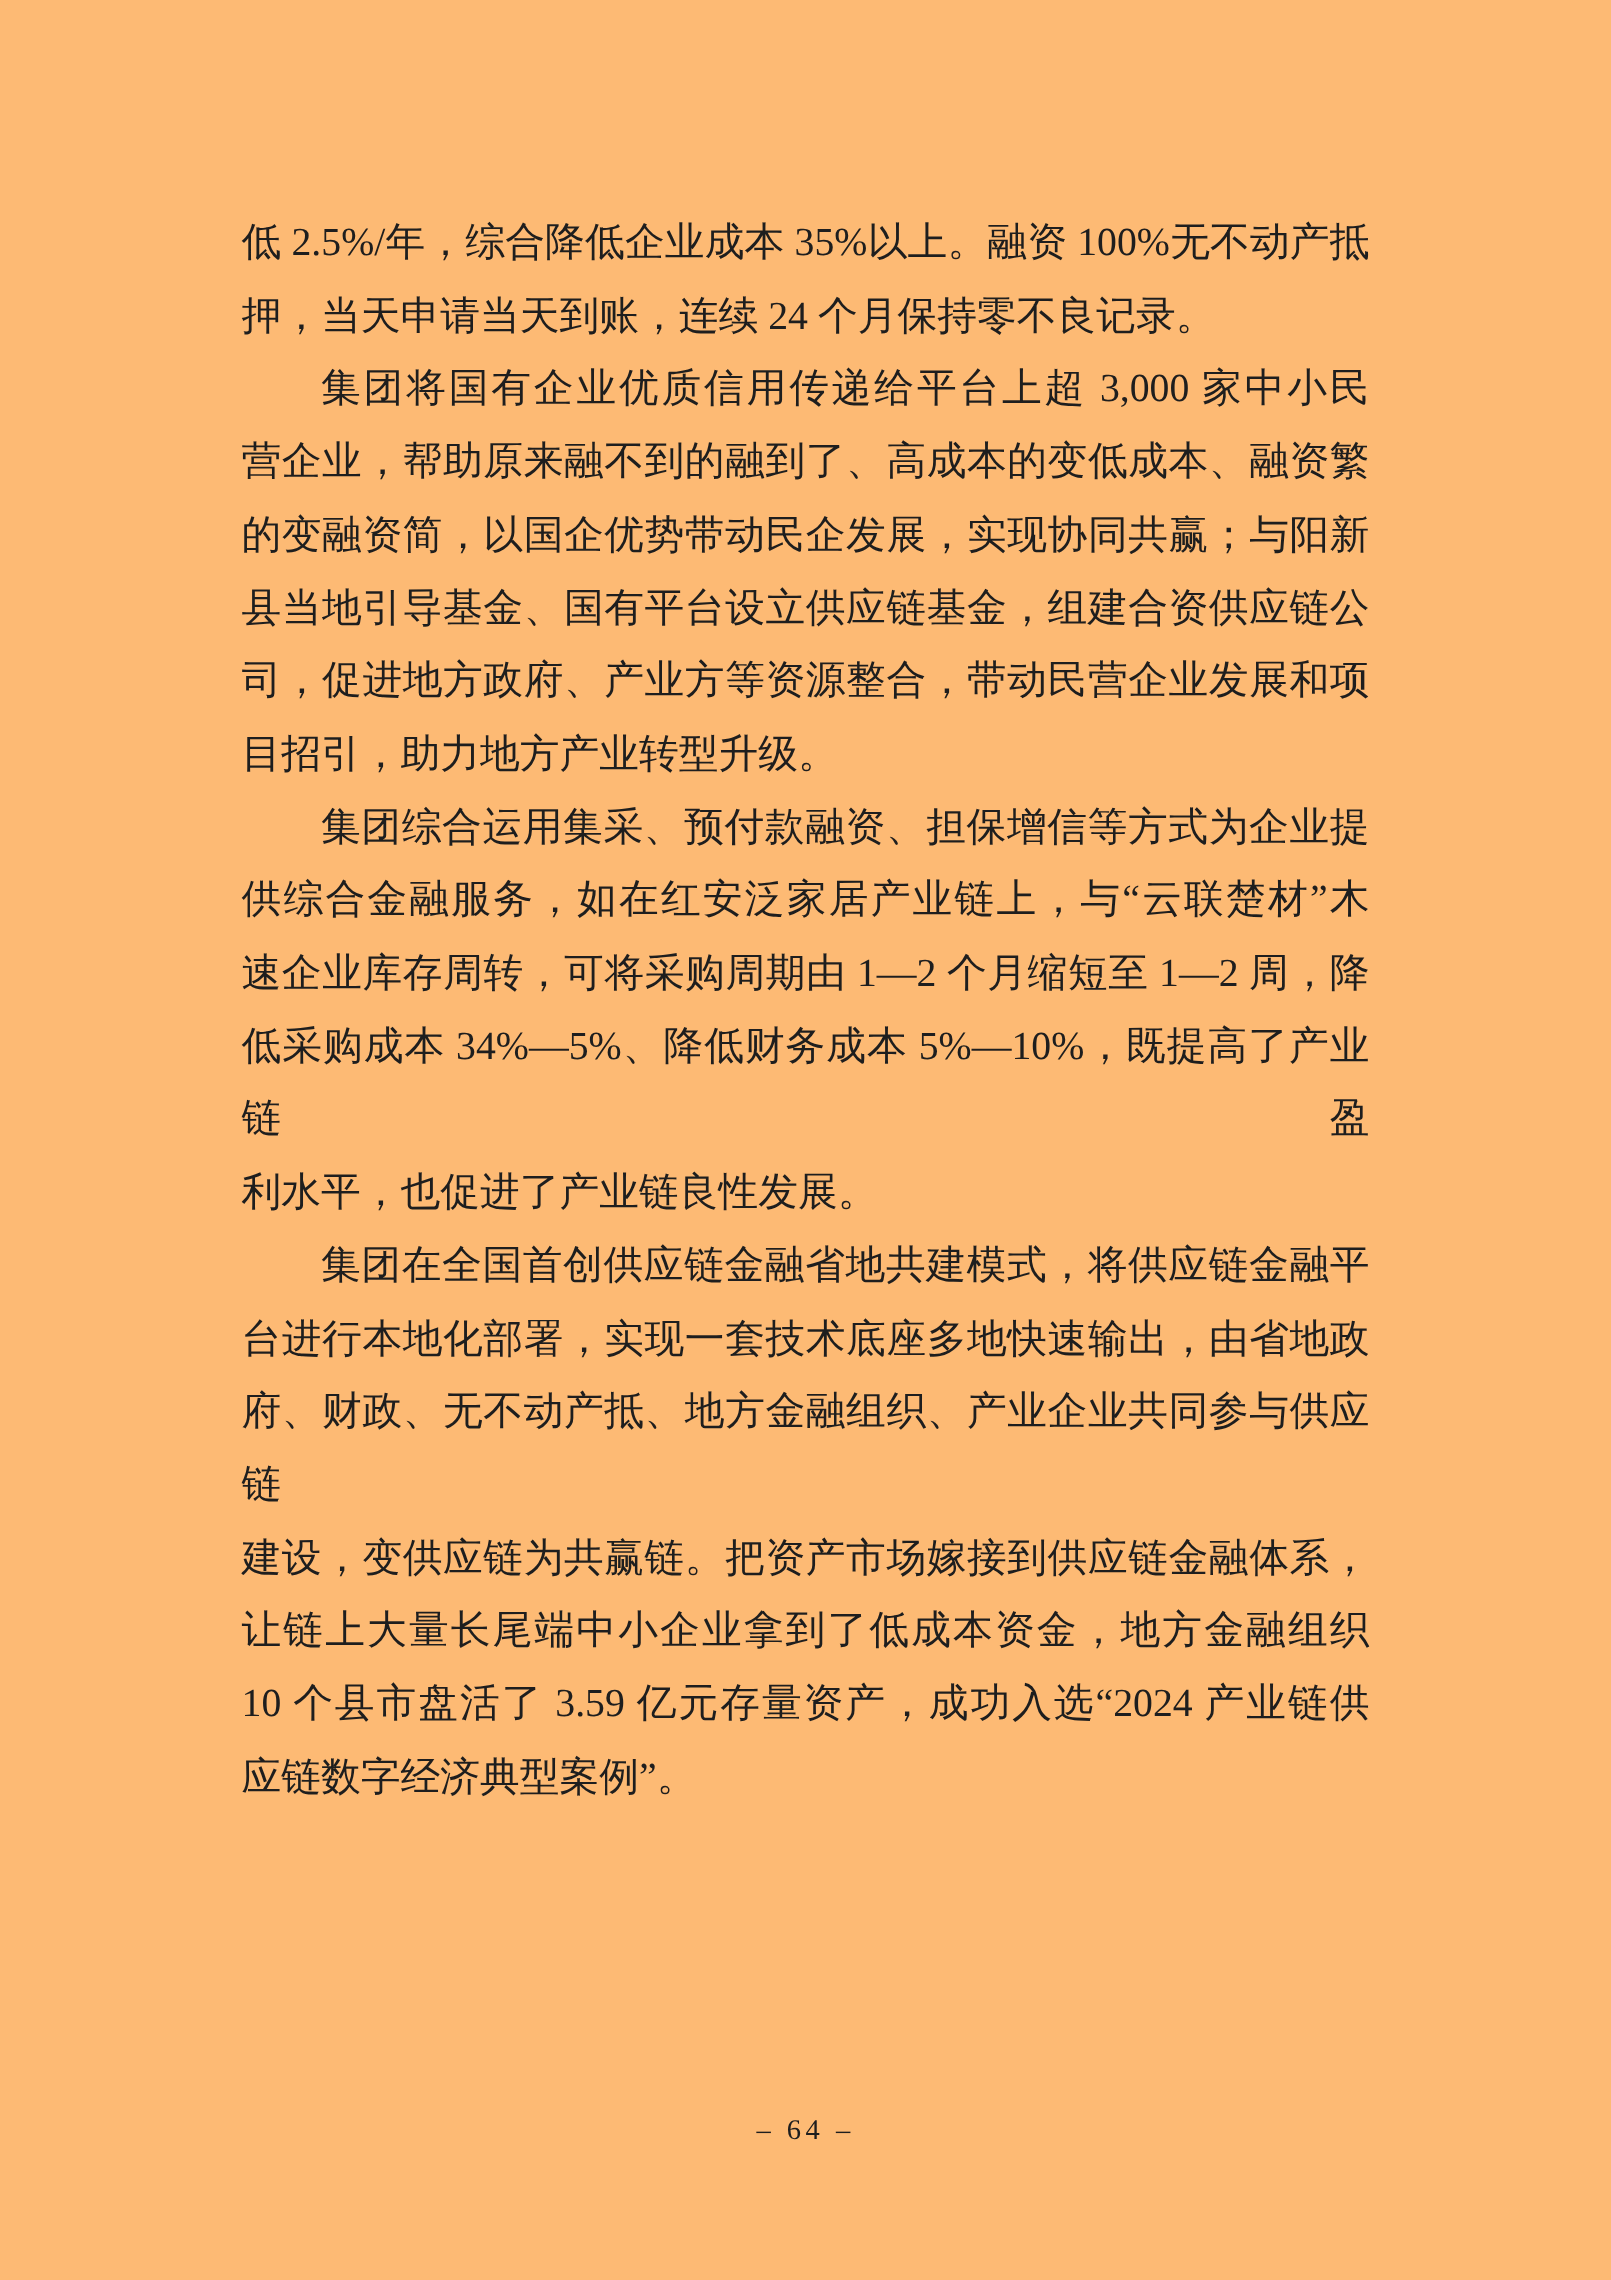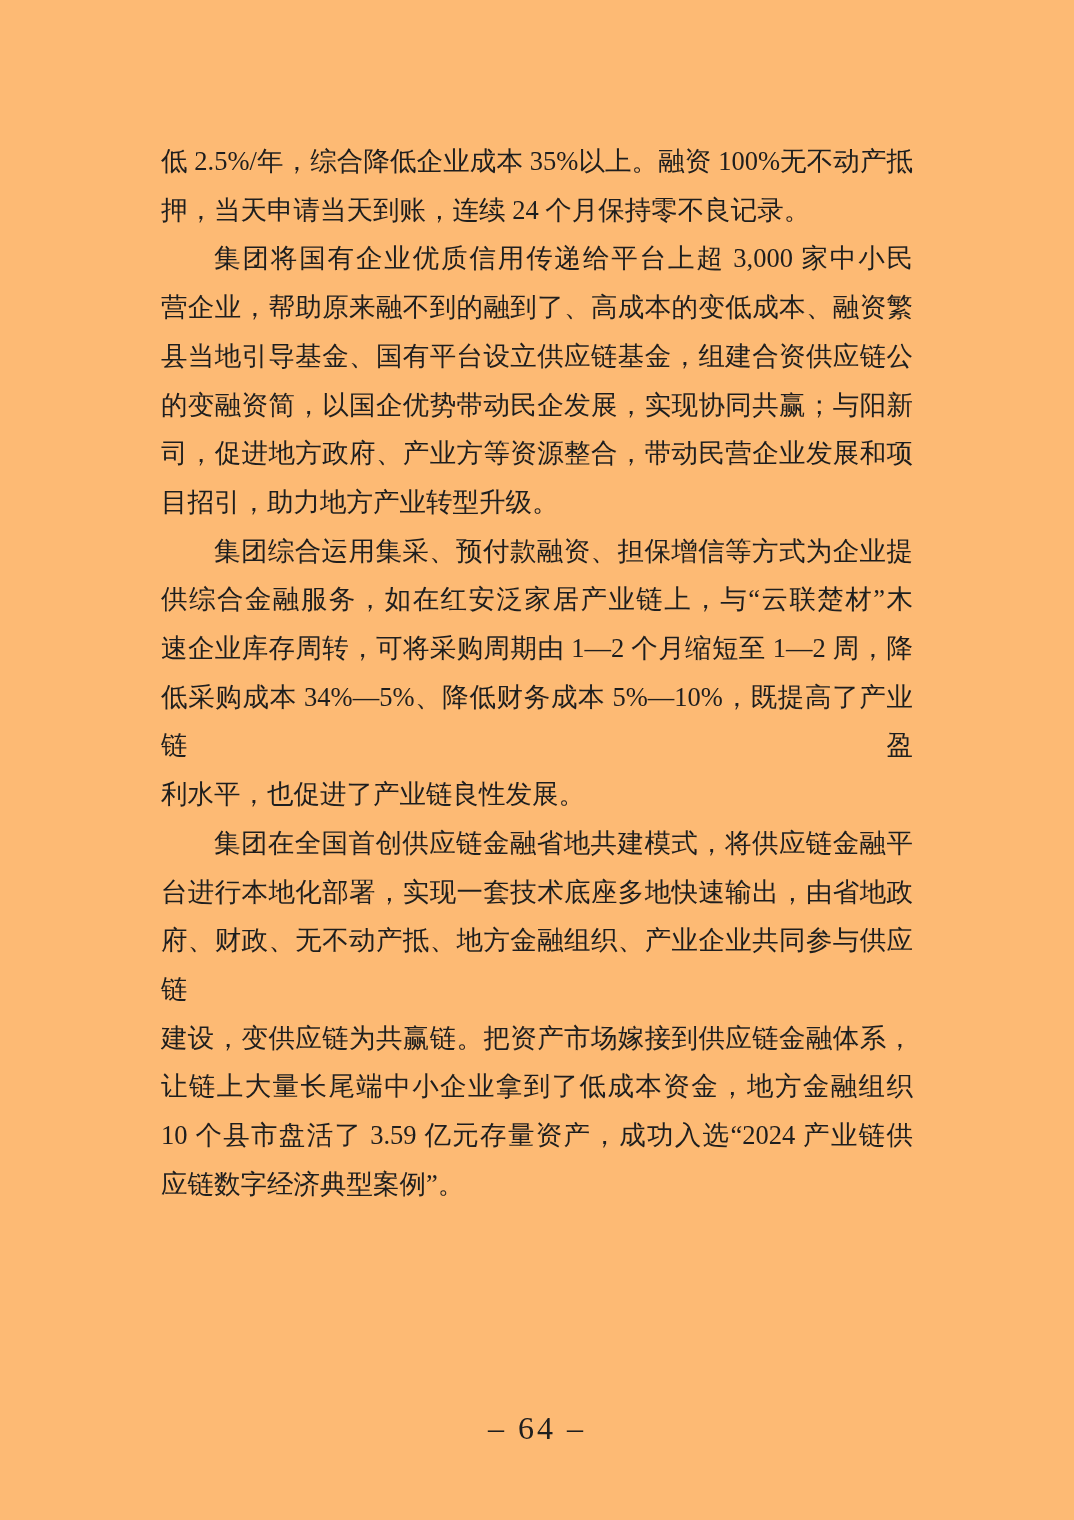--- a/index.html
+++ b/index.html
@@ -39,36 +39,36 @@
   }
   .para-start {
     text-indent: 2em;
   }
   .page-footer {
     position: absolute;
     left: 0;
     top: 1410px;
     width: 1074px;
     text-align: center;
-    font-size: 32px;
+    font-size: 19px;
     letter-spacing: 3px;
     color: #1e1e1e;
   }
 </style>
 </head>
 <body>
 
 <div class="page">
   <main class="body-text">
     <div class="line">低 2.5%/年，综合降低企业成本 35%以上。融资 100%无不动产抵</div>
     <div class="line para-end">押，当天申请当天到账，连续 24 个月保持零不良记录。</div>
     <div class="line para-start">集团将国有企业优质信用传递给平台上超 3,000 家中小民</div>
     <div class="line">营企业，帮助原来融不到的融到了、高成本的变低成本、融资繁</div>
+    <div class="line">的变融资简，以国企优势带动民企发展，实现协同共赢；与阳新</div>
     <div class="line">县当地引导基金、国有平台设立供应链基金，组建合资供应链公</div>
-    <div class="line">的变融资简，以国企优势带动民企发展，实现协同共赢；与阳新</div>
     <div class="line">司，促进地方政府、产业方等资源整合，带动民营企业发展和项</div>
     <div class="line para-end">目招引，助力地方产业转型升级。</div>
     <div class="line para-start">集团综合运用集采、预付款融资、担保增信等方式为企业提</div>
     <div class="line">供综合金融服务，如在红安泛家居产业链上，与“云联楚材”木</div>
     <div class="line">速企业库存周转，可将采购周期由 1—2 个月缩短至 1—2 周，降</div>
     <div class="line">低采购成本 34%—5%、降低财务成本 5%—10%，既提高了产业链盈</div>
     <div class="line para-end">利水平，也促进了产业链良性发展。</div>
     <div class="line para-start">集团在全国首创供应链金融省地共建模式，将供应链金融平</div>
     <div class="line">台进行本地化部署，实现一套技术底座多地快速输出，由省地政</div>
     <div class="line">府、财政、无不动产抵、地方金融组织、产业企业共同参与供应链</div>

